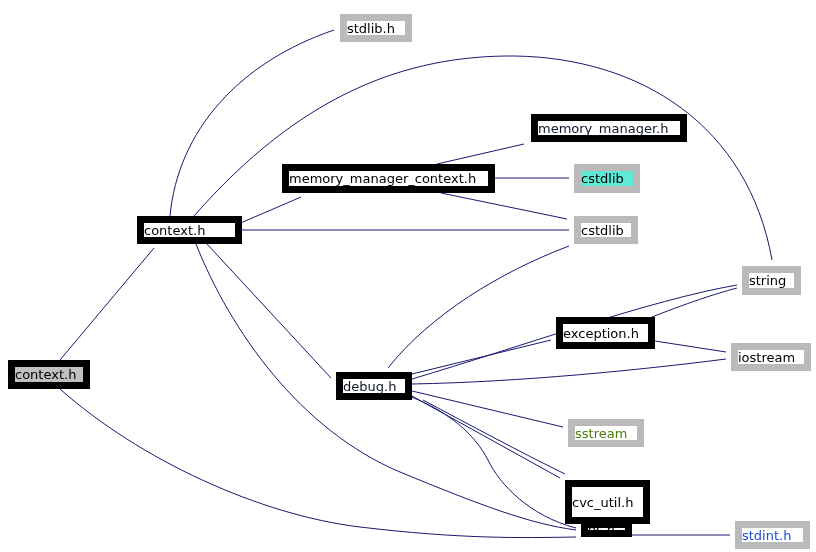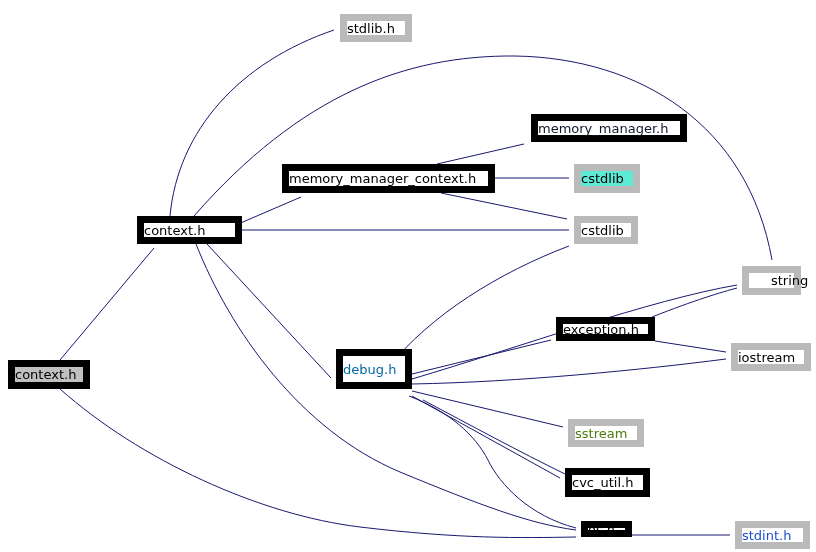--- a/index.html
+++ b/index.html
@@ -73,36 +73,36 @@
       </div>
       <div class="node internal" style="left: 531px; top: 114px; width: 156px; height: 28px; background: rgb(255, 255, 255); border-color: rgb(0, 0, 0); color: #0f172a;">
         <span class="node-label">memory_manager.h</span>
       </div>
       <div class="node external" style="left: 574px; top: 164px; width: 66px; height: 29px; background: #5eead4; border-color: rgb(186, 186, 186); color: rgb(0, 0, 0);">
         <span class="node-label">cstdlib</span>
       </div>
       <div class="node external" style="left: 574px; top: 216px; width: 64px; height: 28px; background: rgb(255, 255, 255); border-color: rgb(186, 186, 186); color: rgb(0, 0, 0);">
         <span class="node-label">cstdlib</span>
       </div>
-      <div class="node external" style="left: 742px; top: 266px; width: 59px; height: 29px; background: rgb(255, 255, 255); border-color: rgb(186, 186, 186); color: rgb(0, 0, 0); padding-left: 22px;">
+      <div class="node external" style="left: 742px; top: 266px; width: 59px; height: 29px; background: rgb(255, 255, 255); border-color: rgb(186, 186, 186); color: rgb(0, 0, 0);">
         <span class="node-label">string</span>
       </div>
-      <div class="node internal" style="left: 556px; top: 317px; width: 99px; height: 24px; background: rgb(255, 255, 255); border-color: rgb(0, 0, 0); color: rgb(0, 0, 0);">
+      <div class="node internal" style="left: 556px; top: 317px; width: 99px; height: 32px; background: rgb(255, 255, 255); border-color: rgb(0, 0, 0); color: rgb(0, 0, 0);">
         <span class="node-label">exception.h</span>
       </div>
       <div class="node external" style="left: 731px; top: 343px; width: 80px; height: 28px; background: rgb(255, 255, 255); border-color: rgb(186, 186, 186); color: rgb(0, 0, 0);">
         <span class="node-label">iostream</span>
       </div>
-      <div class="node internal" style="left: 336px; top: 349px; width: 76px; height: 40px; background: rgb(255, 255, 255); border-color: rgb(0, 0, 0); color: #0369a1;">
+      <div class="node internal" style="left: 336px; top: 372px; width: 76px; height: 28px; background: rgb(255, 255, 255); border-color: rgb(0, 0, 0); color: #0f172a;">
         <span class="node-label">debug.h</span>
       </div>
       <div class="node external" style="left: 568px; top: 419px; width: 76px; height: 28px; background: rgb(255, 255, 255); border-color: rgb(186, 186, 186); color: #4d7c0f;">
         <span class="node-label">sstream</span>
       </div>
-      <div class="node internal" style="left: 565px; top: 468px; width: 85px; height: 29px; background: rgb(255, 255, 255); border-color: rgb(0, 0, 0); color: rgb(0, 0, 0);">
+      <div class="node internal" style="left: 565px; top: 480px; width: 85px; height: 44px; background: rgb(255, 255, 255); border-color: rgb(0, 0, 0); color: rgb(0, 0, 0);">
         <span class="node-label">cvc_util.h</span>
       </div>
       <div class="node internal" style="left: 581px; top: 521px; width: 51px; height: 16px; background: rgb(255, 255, 255); border-color: rgb(0, 0, 0); color: rgb(0, 0, 0);">
         <span class="node-label">os.h</span>
       </div>
       <div class="node external" style="left: 735px; top: 521px; width: 75px; height: 28px; background: rgb(255, 255, 255); border-color: rgb(186, 186, 186); color: #1d4ed8;">
         <span class="node-label">stdint.h</span>
       </div>
     </div>
 </div>

